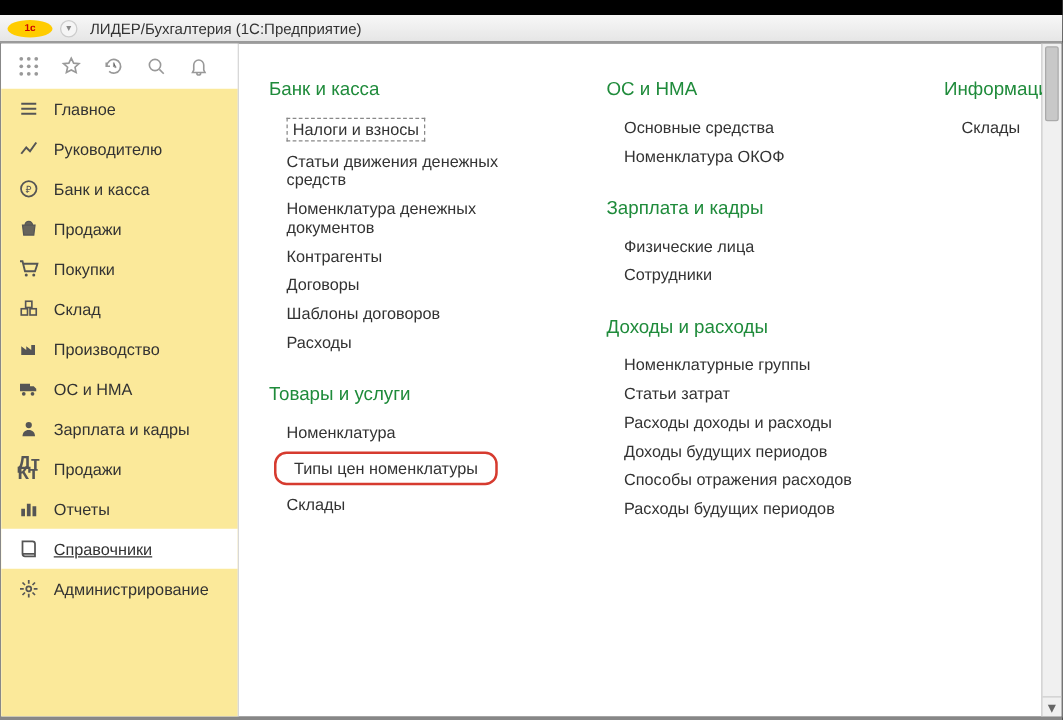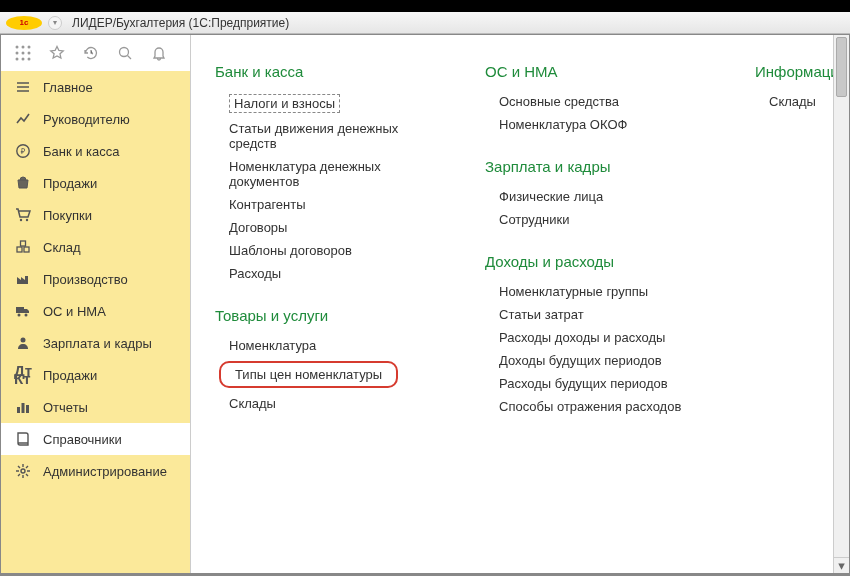--- a/index.html
+++ b/index.html
@@ -8,21 +8,21 @@
   .titlebar { height: 22px; background: linear-gradient(#f7f7f7,#e6e6e6); border-bottom: 1px solid #bbb; display: flex; align-items: center; padding: 0 6px; gap: 6px; }
   .titlebar .logo-1c { width:36px; height:14px; background:#ffcc00; border-radius:50%; display:flex; align-items:center; justify-content:center; font-size:8px; color:#c00; font-weight:bold; }
   .titlebar .dropdown-chip { width:14px; height:14px; border-radius:50%; border:1px solid #ccc; background:#f5f5f5; display:flex; align-items:center; justify-content:center; font-size:8px; color:#888; }
   .titlebar .title-text { font-size: 12px; color:#333; margin-left:4px; }
   .app-body { display:flex; height: calc(576px - 12px - 22px - 2px); background:#fff; border:1px solid #888; }
   .left-rail { width: 190px; background: #fff; display:flex; flex-direction:column; border-right:1px solid #ccc; }
   .tool-row { height: 36px; display:flex; align-items:center; gap: 18px; padding: 0 14px; background:#fff; color:#888; }
   .tool-row .ticon { width:16px; height:16px; display:flex; align-items:center; justify-content:center; }
   .nav-list { background: #fbe99a; flex:1; }
   .nav-item { display:flex; align-items:center; gap:12px; padding: 8px 14px; color:#333; cursor:pointer; }
-  .nav-item.active { background:#fff; }
+  .nav-item.active { background:#fff;text-decoration:underline; }
   .nav-item .nicon { width:16px; height:16px; display:flex; align-items:center; justify-content:center; color:#555; }
   .nav-item .nlabel { font-size: 13px; }
   .main { flex:1; overflow:auto; padding: 24px 8px 24px 24px; display:flex; gap: 40px; }
   .col { min-width: 230px; }
   .section-title { color:#1f8b3b; font-size: 15px; margin-bottom: 10px; margin-top: 4px; }
   .section-title.mt { margin-top: 22px; }
   .link-list { list-style:none; padding-left: 14px; }
   .link-list li { color:#333; font-size:13px; padding: 4px 0; cursor:pointer; }
   .link-dashed { border:1px dashed #888; padding: 1px 4px; display:inline-block; }
   .link-bold { font-weight:normal;margin-top:20px; }
@@ -240,22 +240,22 @@
         <li>Физические лица</li>
         <li>Сотрудники</li>
       </ul>
 
       <div class="section-title mt">Доходы и расходы</div>
       <ul class="link-list">
         <li>Номенклатурные группы</li>
         <li>Статьи затрат</li>
         <li>Расходы доходы и расходы</li>
         <li>Доходы будущих периодов</li>
+        <li>Способы отражения расходов</li>
         <li>Расходы будущих периодов</li>
-        <li>Способы отражения расходов</li>
       </ul>
     </div>
 
     <div class="col" style="min-width:90px;">
       <div class="section-title">Информация</div>
       <ul class="link-list">
         <li>Склады</li>
       </ul>
     </div>
   </div>

